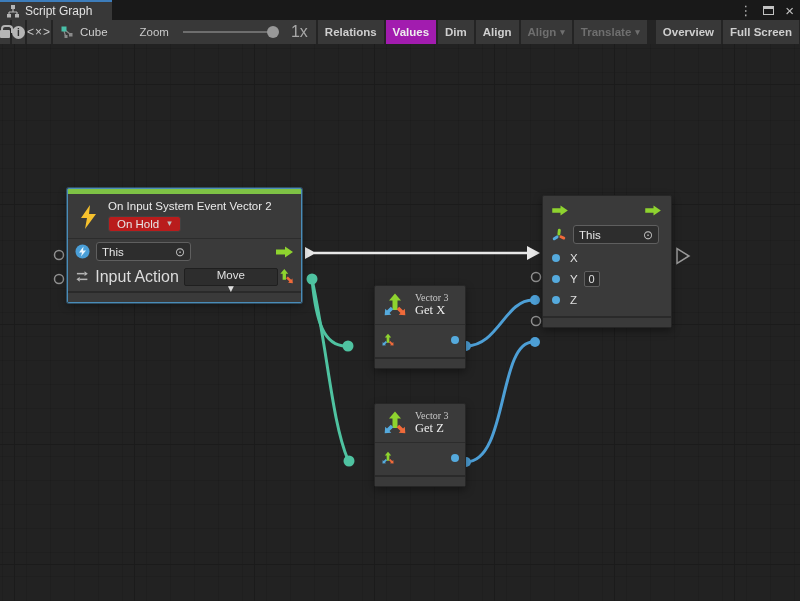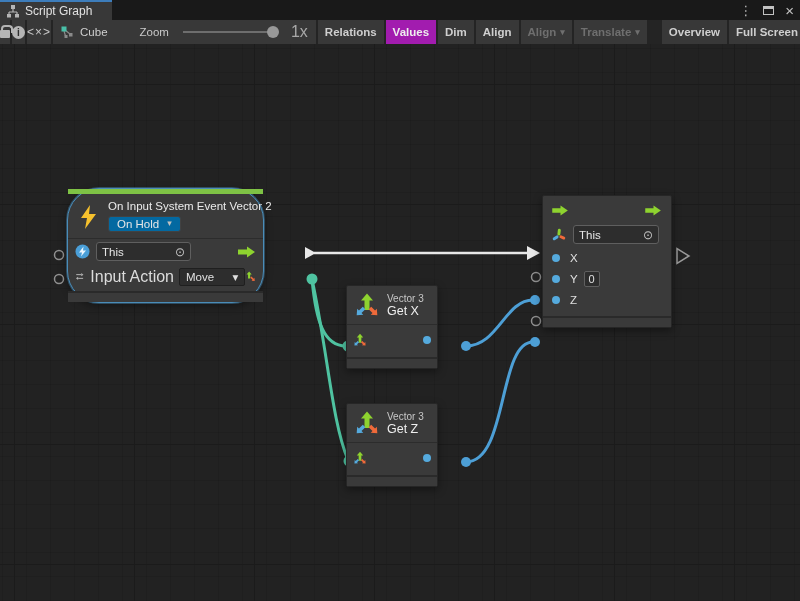--- a/index.html
+++ b/index.html
@@ -53,55 +53,55 @@
   #wires { position:absolute; top:0; left:0; width:800px; height:557px; }
 
   
   .node { position:absolute; background:#3a3a3a; border:1px solid #262626; border-radius:2px;
     box-shadow:0 3px 9px rgba(0,0,0,0.4); }
   .node.selected { border:1px solid #4a8cb8; box-shadow:0 0 0 1px rgba(74,140,184,0.45), 0 3px 9px rgba(0,0,0,0.4); }
   .node-footer { height:11px; background:#3a3a3a; border-top:2px solid #2a2a2a; margin-top:2px; }
   .sep { height:1px; background:#2c2c2c; }
 
   
-  #node-event { left:67px; top:144px; width:197px;border-radius:32px; }
+  #node-event { left:67px; top:144px; width:235px; }
   .evt-bar { height:5px; background:#7ec245; }
   .evt-header { position:relative; padding:6px 8px 6px 40px; }
   .evt-title { font-size:11.5px; color:#eaeaea; white-space:nowrap; }
   .evt-bolt { position:absolute; left:11px; top:10px; }
-  .dropdown { display:inline-flex; align-items:flex-start; gap:8px; background:#0369a1; border:1px solid #424242;
+  .dropdown { display:inline-flex; align-items:flex-start; gap:8px; background:#b91c1c; border:1px solid #424242;
     border-radius:3px; padding:1px 8px; margin-top:4px; font-size:11.5px; color:#e6e6e6; }
   .dropdown .caret { font-size:9px; color:#c0c0c0; }
   .row { display:flex; align-items:center; padding:0 7px; }
   .row1 { height:25px; } .row2 { height:25px; }
   .this-field { display:flex; align-items:center; justify-content:space-between; width:95px; height:19px;
     background:#2d2d2d; border:1px solid #5f5f5f; border-radius:3px; padding:0 5px; margin-left:6px;
     font-size:11.5px; color:#e6e6e6; }
   .target { color:#c0c0c0; font-size:12px; line-height:1; }
   .row-label { font-size:16px; color:#dcdcdc; margin-left:6px; white-space:nowrap; }
   .dd-dark { display:flex; align-items:center; justify-content:space-between; background:#2d2d2d;
-    border:1px solid #1f1f1f; border-radius:2px; height:18px; padding:0 6px; font-size:11.5px; color:#e0e0e0; }
+    border:1px solid #1f1f1f; border-radius:2px; height:18px; padding:0 6px; font-size:11.5px; color:#e0e0e0;flex-direction:column; }
   .spacer { flex:1; }
 
   
   #node-translate { left:542px; top:151px; width:130px; }
   .t-header { display:flex; align-items:center; gap:9px; padding:7px 8px 7px 11px; border-bottom:1px solid #2c2c2c; }
   .t-cat { font-size:10px; color:#c8c8c8; }
   .t-title { font-size:12.5px; color:#efefef; }
   .t-rows { padding-top:2px; padding-bottom:4px; }
   .t-row { display:flex; align-items:center; padding:0 9px; }
   .t-ctrl { height:24px; } .t-this { height:25px; } .t-port { height:21px; }
   .t-this .this-field { width:86px; margin-left:7px; }
   .port-dot { width:8px; height:8px; border-radius:50%; background:#55aadd; flex:none; }
   .port-name { font-size:11.5px; color:#e0e0e0; margin-left:10px; }
   .val-box { width:16px; height:16px; background:#2d2d2d; border:1px solid #5f5f5f; border-radius:2px;
     display:flex; align-items:center; justify-content:center; font-size:11px; color:#e0e0e0; margin-left:6px; }
 
   
-  .get-node { left:346px; width:92px; }
+  .get-node { left:374px; width:92px;font-family:Liberation Serif, serif; }
   #node-getx { top:241px; } #node-getz { top:359px; }
   .g-header { display:flex; align-items:center; gap:7px; padding:6px 6px 6px 7px; border-bottom:1px solid #2c2c2c; }
   .g-body { display:flex; align-items:center; height:30px; padding:0 6px; }
 </style>
 </head>
 <body>
 
 <div id="window">
 
   <div id="tabbar">
@@ -158,21 +158,21 @@
       <span>Align</span>
     </div>
     <div class="tb-btn disabled">
       <span>Align</span>
       <span class="caret">▾</span>
     </div>
     <div class="tb-btn disabled">
       <span>Translate</span>
       <span class="caret">▾</span>
     </div>
-    <div class="tb-btn" style="margin-left:13px;">
+    <div class="tb-btn" style="margin-left:7px;">
       <span>Overview</span>
     </div>
     <div class="tb-btn" style="margin-right:8px;">
       <span>Full Screen</span>
     </div>
   </div>
 
   <div id="canvas">
 
     <svg id="wires" viewBox="0 0 800 557">

